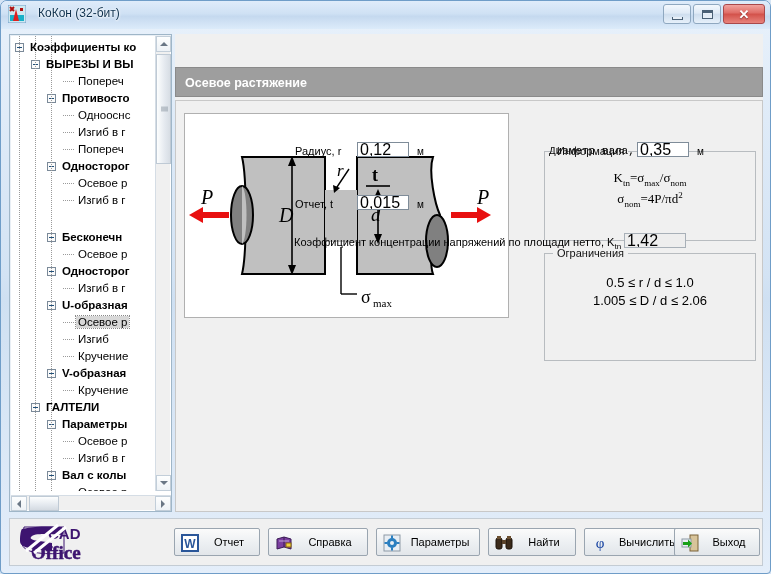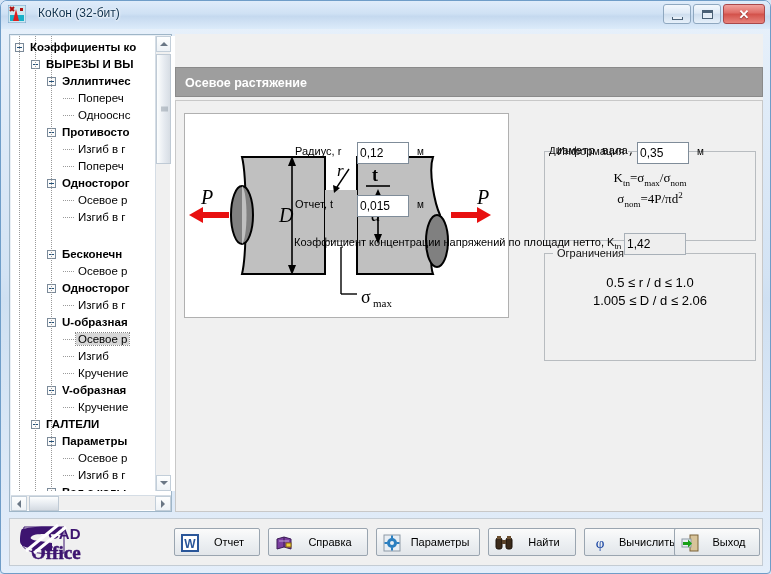--- a/index.html
+++ b/index.html
@@ -71,21 +71,21 @@
   }
 
   
   #tree-panel {
     position: absolute; left: 4px; top: 5px; width: 163px; height: 478px;
     background: #ffffff;
     border: 1px solid #9fb6c8;
     box-shadow: inset 1px 1px 0 #e9eff5;
   }
   #tree-scroll {
-    position: absolute; left: 1px; top: 1px; width: 164px; height: 455px;
+    position: absolute; left: 1px; top: 1px; width: 145px; height: 455px;
     overflow: hidden; background: #ffffff;
   }
   #tree {
     position: relative; padding: 3px 0 0 2px;
     white-space: nowrap;
   }
   .tnode {
     position: relative; height: 17px; line-height: 17px;
     white-space: nowrap; color: #000000;
     font-family: "Liberation Sans", sans-serif;
@@ -220,23 +220,23 @@
     font-family: "Liberation Sans", sans-serif;
     margin-top: 3px; white-space: nowrap;
   }
 
   
   .fld-label {
     position: absolute; font-size: 11px; color: #000; white-space: nowrap;
     font-family: "Liberation Sans", sans-serif;
   }
   .fld-input {
-    position: absolute; height: 22px;
+    position: absolute; height: 15px;
     border: 1px solid #7f8c99; background: #ffffff;
-    font-size: 12px; font-family: "Liberation Sans", sans-serif;
+    font-size: 16px; font-family: "Liberation Sans", sans-serif;
     padding: 0 2px; color: #000; outline: none;
   }
   .fld-input.ro { background: #eeeeee; border: 1px solid #a8b0b8; color: #000; }
   .unit { position: absolute; font-size: 10px; color: #000; }
 
   
   #toolbar {
     position: absolute; left: 4px; top: 489px; width: 754px; height: 48px;
     background: #f0f0f0; border: 1px solid #c4ccd4;
   }
@@ -298,24 +298,23 @@
     </div>
   </div>
 
   <div id="client">
 
     <div id="tree-panel">
       <div id="tree-scroll">
         <div id="tree">
             <div class="tnode lvl0" style="padding-left: 2px; font-weight: bold;"><span class="exp"></span><span class="tlabel">Коэффициенты ко</span></div>
             <div class="tnode lvl1" style="padding-left: 18px; font-weight: bold;"><span class="exp"></span><span class="tlabel">ВЫРЕЗЫ И ВЫ</span></div>
-            <div class="tnode lvl2" style="padding-left: 34px; font-weight: bold;"><span class="exp"></span><span class="tlabel">Эллиптичес</span></div>
             <div class="tnode lvl3" style="padding-left: 50px; font-weight: normal;"><span class="hstub"></span><span class="tlabel">Попереч</span></div>
+            <div class="tnode lvl2" style="padding-left: 34px; font-weight: bold;"><span class="exp"></span><span class="tlabel">Противосто</span></div>
             <div class="tnode lvl3" style="padding-left: 50px; font-weight: normal;"><span class="hstub"></span><span class="tlabel">Однооснс</span></div>
-            <div class="tnode lvl2" style="padding-left: 34px; font-weight: bold;"><span class="exp"></span><span class="tlabel">Противосто</span></div>
             <div class="tnode lvl3" style="padding-left: 50px; font-weight: normal;"><span class="hstub"></span><span class="tlabel">Изгиб в г</span></div>
             <div class="tnode lvl3" style="padding-left: 50px; font-weight: normal;"><span class="hstub"></span><span class="tlabel">Попереч</span></div>
             <div class="tnode lvl2" style="padding-left: 34px; font-weight: bold;"><span class="exp"></span><span class="tlabel">Односторог</span></div>
             <div class="tnode lvl3" style="padding-left: 50px; font-weight: normal;"><span class="hstub"></span><span class="tlabel">Осевое р</span></div>
             <div class="tnode lvl3" style="padding-left: 50px; font-weight: normal;"><span class="hstub"></span><span class="tlabel">Изгиб в г</span></div>
             <div class="tnode lvl2" style="padding-left: 34px; font-weight: bold; margin-top: 20px;"><span class="exp"></span><span class="tlabel">Бесконечн</span></div>
             <div class="tnode lvl3" style="padding-left: 50px; font-weight: normal;"><span class="hstub"></span><span class="tlabel">Осевое р</span></div>
             <div class="tnode lvl2" style="padding-left: 34px; font-weight: bold;"><span class="exp"></span><span class="tlabel">Односторог</span></div>
             <div class="tnode lvl3" style="padding-left: 50px; font-weight: normal;"><span class="hstub"></span><span class="tlabel">Изгиб в г</span></div>
             <div class="tnode lvl2" style="padding-left: 34px; font-weight: bold;"><span class="exp"></span><span class="tlabel">U-образная</span></div>

